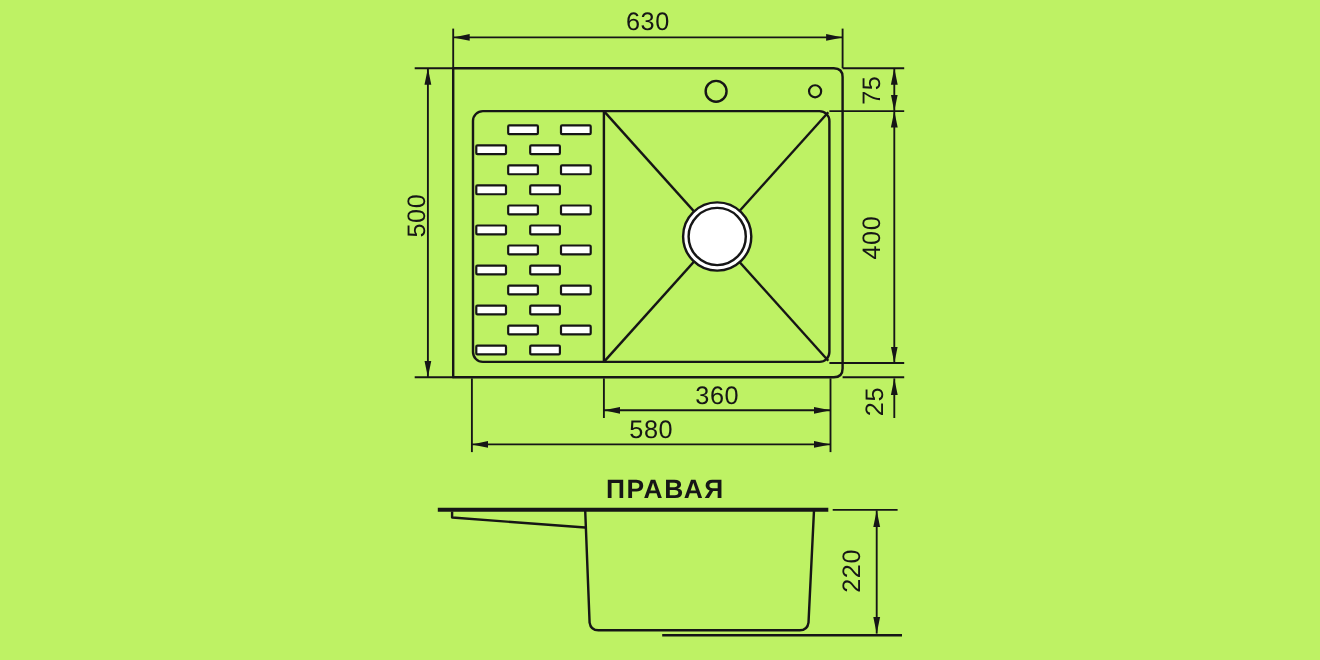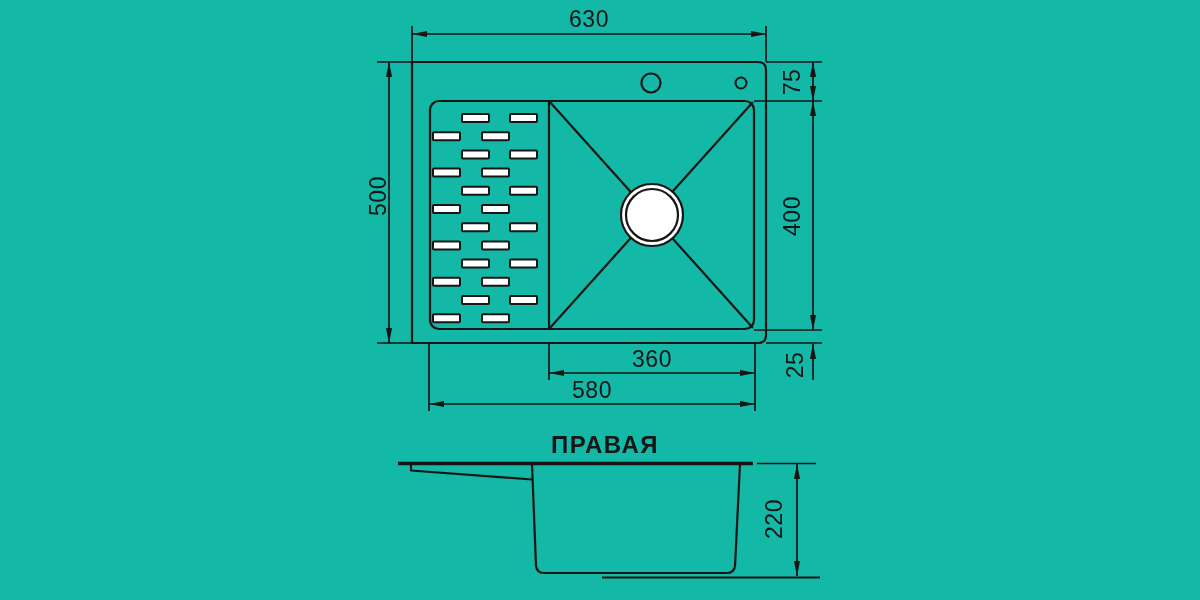--- a/index.html
+++ b/index.html
@@ -1,17 +1,17 @@
 <!DOCTYPE html>
 <html><head>
 <meta charset="utf-8">
 <style>
   html,body{margin:0;padding:0;background:#ffffff;}
   .canvas{
-    position:relative;width:1200px;height:600px;background:#14b8a6;overflow:hidden;
+    position:relative;width:1200px;height:600px;background:#bef264;overflow:hidden;
     font-family:"Liberation Sans","DejaVu Sans",sans-serif;
   }
   svg{position:absolute;left:0;top:0;}
   .ln{stroke:#161616;stroke-width:2.2;fill:none;stroke-linejoin:round;}
   .thick{stroke:#161616;stroke-width:3.6;fill:none;}
   .dim{stroke:#161616;stroke-width:1.7;fill:none;}
   .slot{stroke:#161616;stroke-width:2;fill:#ffffff;}
   .lbl{font-size:23px;fill:#161616;letter-spacing:.5px;}
   .title{font-size:24px;font-weight:bold;fill:#161616;letter-spacing:1.5px;}
 </style>

